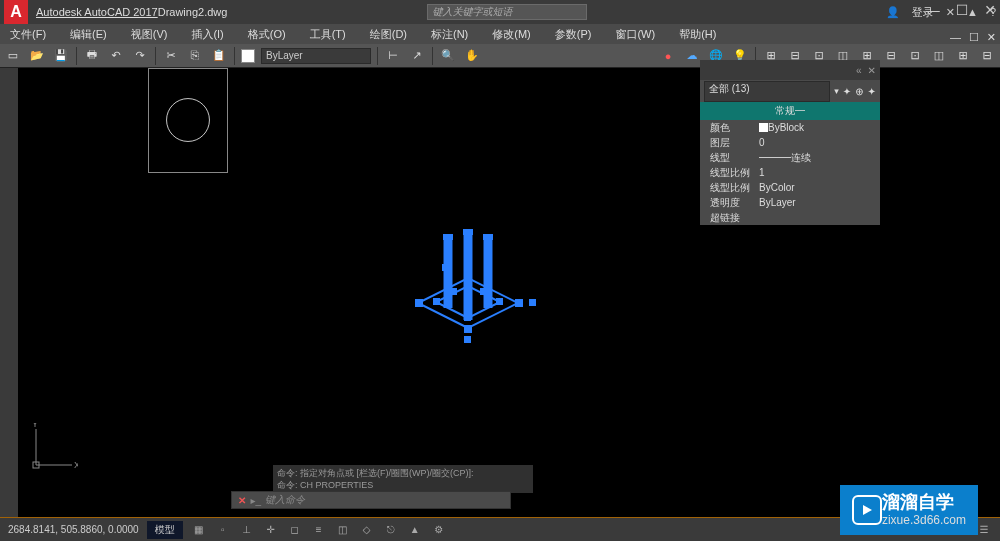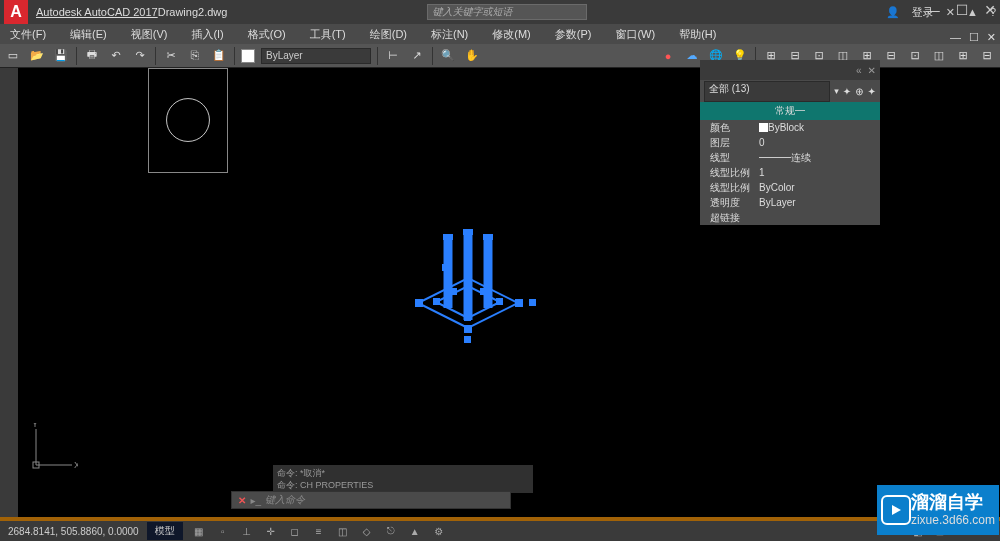--- a/index.html
+++ b/index.html
@@ -43,26 +43,26 @@
     .props-filter { height: 22px; background: #4a4a4a; display: flex; align-items: center; padding: 0 4px; gap: 4px; }
     .props-filter-dd { flex: 1; height: 21px; background: #3a3a3a; border: 1px solid #2a2a2a; padding: 0 4px; font-size: 10px; }
     .props-section { background: #0f766e; padding: 2px 6px; display: flex; justify-content: center; font-size: 10px; }
     .props-row { display: flex; height: 15px; align-items: center; padding: 0 4px; }
     .props-row.hl { border: 2px solid #e12; }
     .props-label { width: 55px; padding-left: 6px; font-size: 10px; }
     .props-value { flex: 1; font-size: 10px; display: flex; align-items: center; }
     .props-line { width: 32px; height: 1px; background: #ccc; }
     .tiny-sq { width: 9px; height: 9px; background: #fff; }
     
-    .status-bar { position: absolute; bottom: 0; left: 0; right: 0; height: 24px; background: #3a3a3a; display: flex; align-items: center; padding: 0 8px; font-size: 10px; color: #ccc; gap: 8px; border-top: 4px solid #a16207; }
+    .status-bar { position: absolute; bottom: 0; left: 0; right: 0; height: 24px; background: #3a3a3a; display: flex; align-items: center; padding: 0 8px; font-size: 10px; color: #ccc; gap: 8px; border-top: 1px solid #a16207; }
     .status-tab { padding: 2px 8px; background: #0f172a; font-size: 10px; }
     .status-right { margin-left: auto; display: flex; gap: 6px; align-items: center; }
     .stat-btn { width: 16px; height: 16px; display: flex; align-items: center; justify-content: center; color: #aaa; }
     
-    .watermark { position: absolute; bottom: 6px; right: 1px; background: #0b7fcc; padding: 8px 4px; display: flex; align-items: center; }
+    .watermark { position: absolute; bottom: 6px; right: 22px; background: #0b7fcc; padding: 8px 12px; display: flex; align-items: center; }
     .watermark .play { width: 30px; height: 30px; border: 2px solid #fff; border-radius: 6px; display: flex; align-items: center; justify-content: center; }
     .watermark .txt { color: #fff; font-size: 18px; font-weight: bold; line-height: 1.1; }
     .watermark .sub { color: #ddd; font-size: 12px; }
   </style>
 </head>
 <body>
 
 <div class="title-bar">
   <div class="app-icon">A</div>
   <span class="title-text">Autodesk AutoCAD 2017</span>
@@ -186,21 +186,21 @@
       <svg width="50" height="50" viewBox="0 0 50 50">
         <line x1="8" y1="42" x2="8" y2="6" stroke="#888" stroke-width="1"></line>
         <line x1="8" y1="42" x2="44" y2="42" stroke="#888" stroke-width="1"></line>
         <text x="4" y="4" fill="#888" font-size="9">Y</text>
         <text x="46" y="45" fill="#888" font-size="9">X</text>
         <rect x="5" y="39" width="6" height="6" fill="none" stroke="#888"></rect>
       </svg>
     </div>
 
     <div class="cmd-history">
-      <div>命令:  *取消*</div>
+      <div>命令: 指定对角点或 [栏选(F)/圈围(WP)/圈交(CP)]:</div>
       <div>命令: CH PROPERTIES</div>
     </div>
 
     <div class="cmd-input-bar">
       <span style="color:#e55;font-weight:bold">✕</span>
       <span>▸_</span>
       <span style="font-style:italic">键入命令</span>
     </div>
   </div>
 </div>

